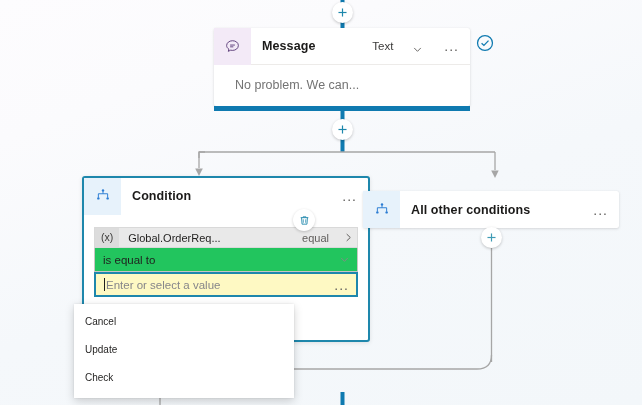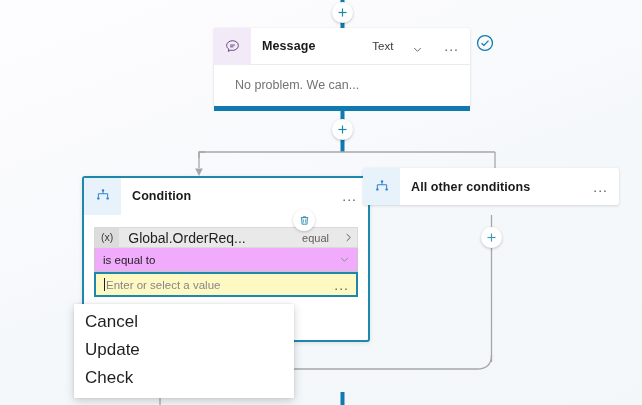--- a/index.html
+++ b/index.html
@@ -128,21 +128,21 @@
   }
   .var-token {
     font-size: 10.5px;
     color: #3b3a39;
     background: #dcdcdc;
     padding: 0 6px;
     height: 19px;
     line-height: 19px;
   }
   .var-name {
-    font-size: 14px;
+    font-size: 11px;
     color: #201f1e;
     padding-left: 9px;
     flex: 1 1 auto;
     white-space: nowrap;
     overflow: hidden;
   }
   .var-type {
     font-size: 11px;
     color: #605e5c;
     padding-right: 10px;
@@ -152,21 +152,21 @@
     display: flex; align-items: center; justify-content: center;
     color: #605e5c;
   }
   .op-row {
     display: flex;
     align-items: center;
     height: 24px;
     border: 1px solid #c8c6c4;
     border-top: none;
     box-sizing: border-box;
-    background: #f0abfc;
+    background: #22c55e;
   }
   .op-text {
     font-size: 11.5px;
     color: #201f1e;
     padding-left: 8px;
     flex: 1 1 auto;
   }
   .op-chev {
     padding-right: 7px;
     display: flex; align-items: center;
@@ -218,28 +218,28 @@
     width: 220px;
     background: #ffffff;
     box-shadow: 0 3px 9px rgba(0,0,0,0.18), 0 0 2px rgba(0,0,0,0.10);
     z-index: 20;
     padding: 4px 0 6px 0;
   }
   .dd-item {
     height: 28px;
     line-height: 28px;
     padding-left: 11px;
-    font-size: 17px;
+    font-size: 10px;
     color: #201f1e;
     cursor: default;
   }
 
   
   #other-node {
-    left: 363px; top: 168px;
+    left: 363px; top: 191px;
     width: 256px; height: 37px;
     border-radius: 2px;
   }
   #other-node .hdr-icon { background: #e7f2fb; }
 
   
   .plus-btn {
     position: absolute;
     width: 21px; height: 21px;
     background: #ffffff;

